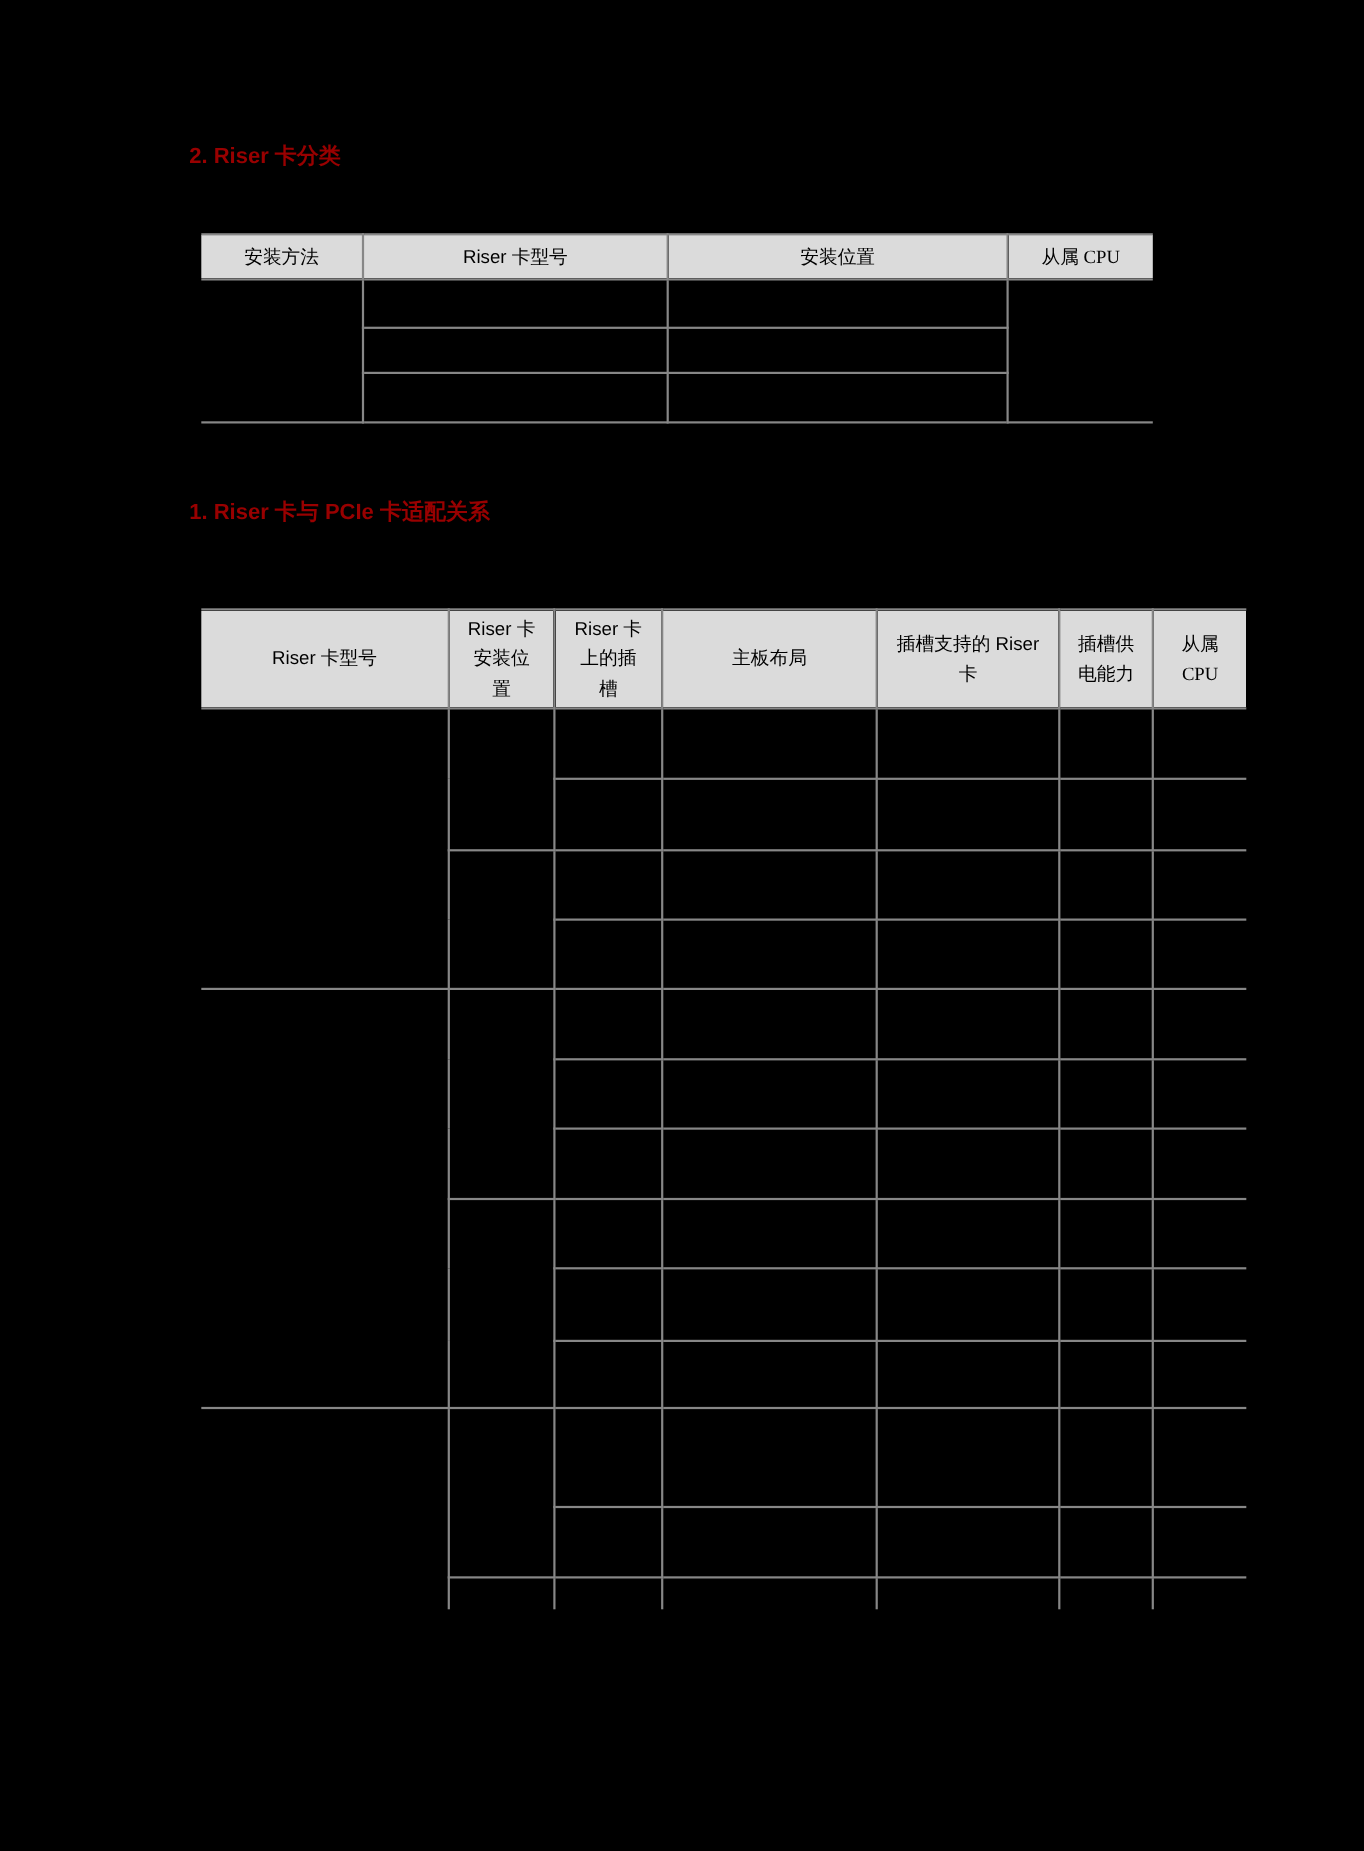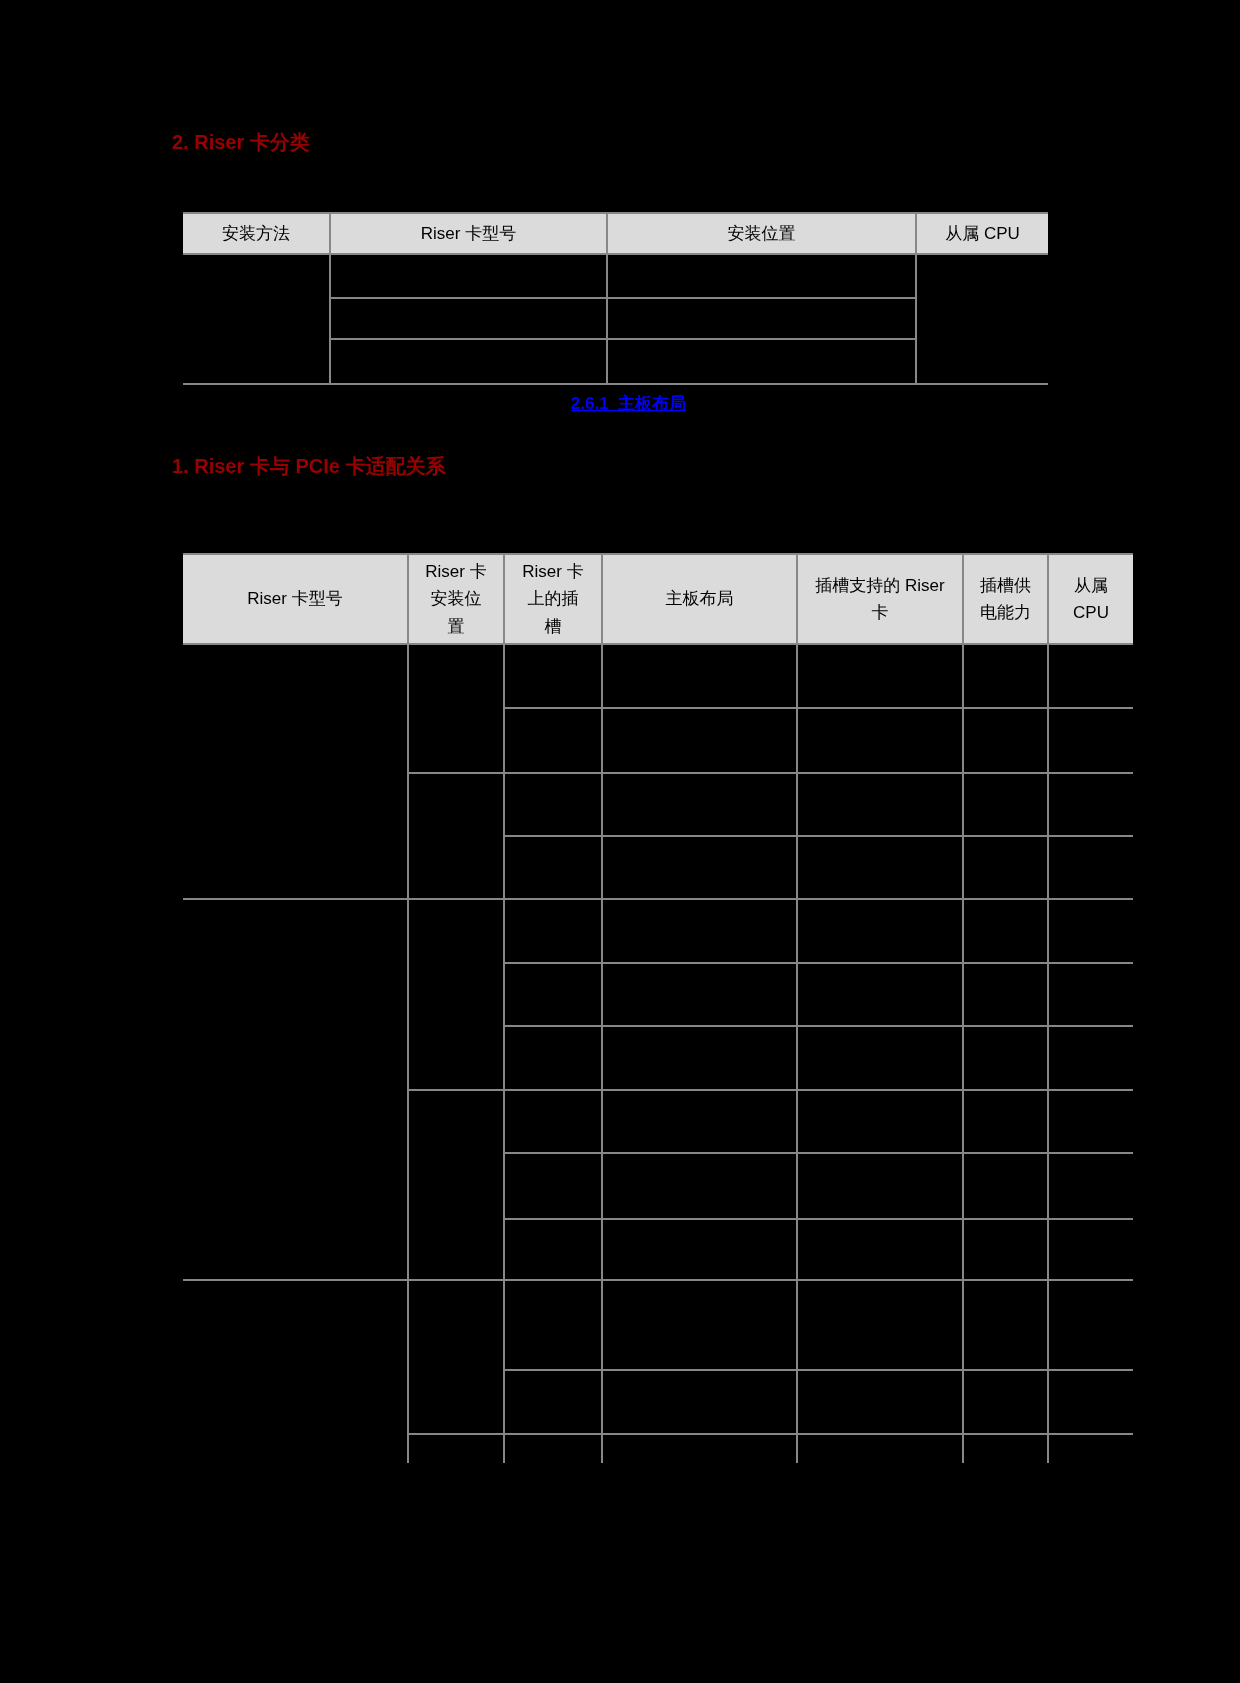--- a/index.html
+++ b/index.html
@@ -47,21 +47,21 @@
     vertical-align: middle;
     line-height: 1.6;
   }
   td { background: transparent; }
 
   #table-1 { left: 183px; top: 212px; width: 865px; }
   #table-2 { left: 183px; top: 553px; width: 950px; }
   #table-2 th { white-space: pre-line; }
 
   .edge-l { border-left: none !important; }
-  .edge-r { border-right: none !important; }
+  .edge-r { border-right: none !important; font-family: Liberation Serif, serif; }
   .edge-b { border-bottom: none !important; }
 
   .link-row {
     position: absolute;
     left: 196px; top: 393px;
     width: 865px;
     text-align: center;
     line-height: 22px;
   }
   .doc-link {
@@ -106,23 +106,20 @@
         <td></td>
         <td></td>
       </tr>
       <tr style="height:45px">
         <td></td>
         <td></td>
       </tr>
     </tbody>
   </table>
 
-  <div class="link-row">
-    <a class="doc-link">2.6.1  主板布局</a>
-  </div>
 
   <h2 class="heading" id="heading-3">1. Riser 卡与 PCIe 卡适配关系</h2>
 
   <table id="table-2">
     <colgroup>
       <col style="width:225px">
         <col style="width:96px">
         <col style="width:98px">
         <col style="width:195px">
         <col style="width:166px">

